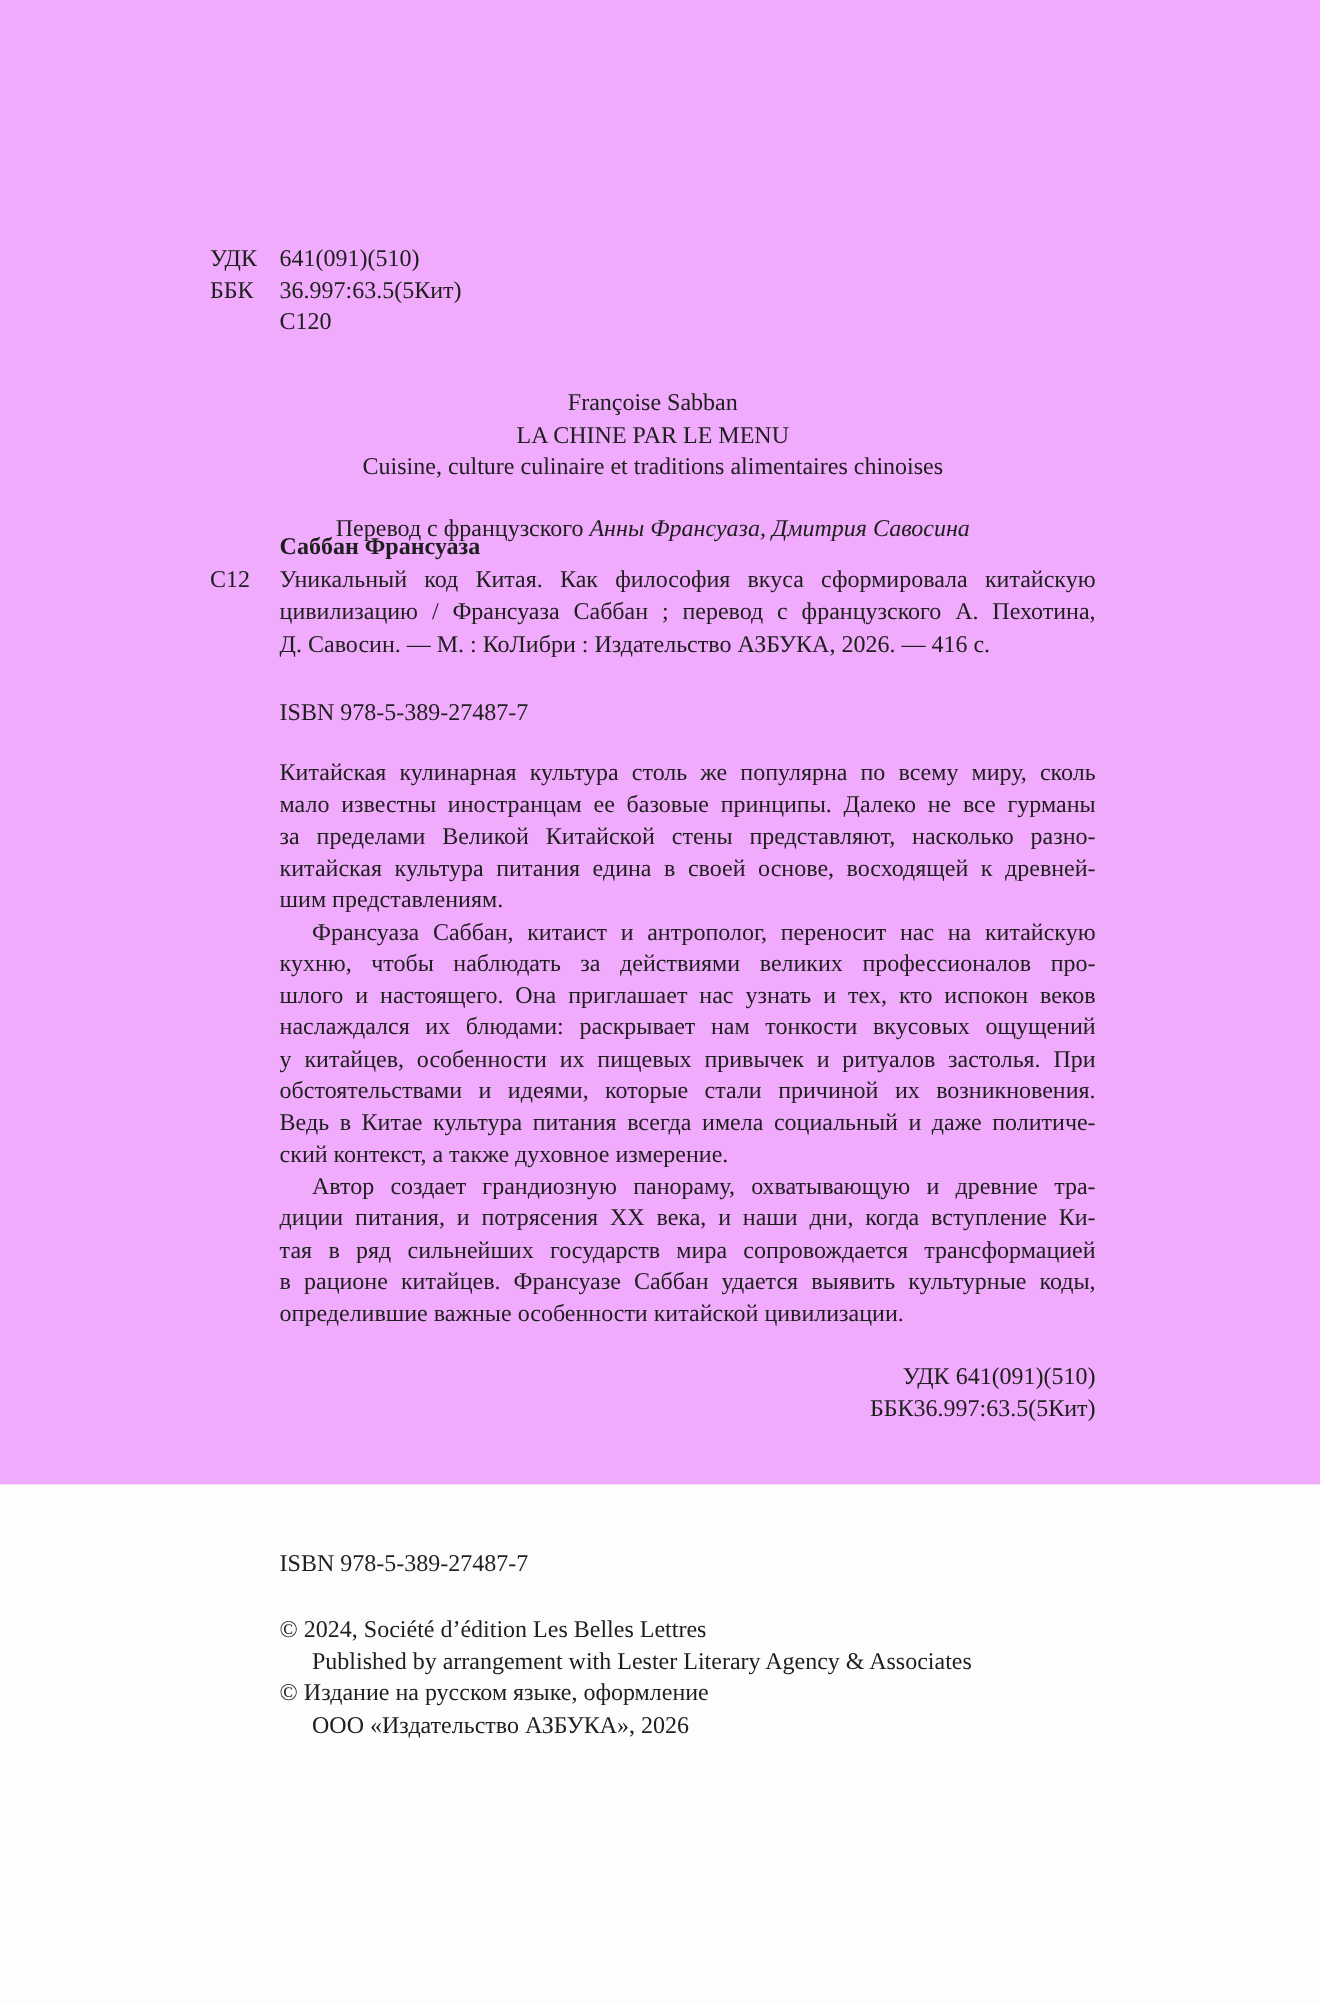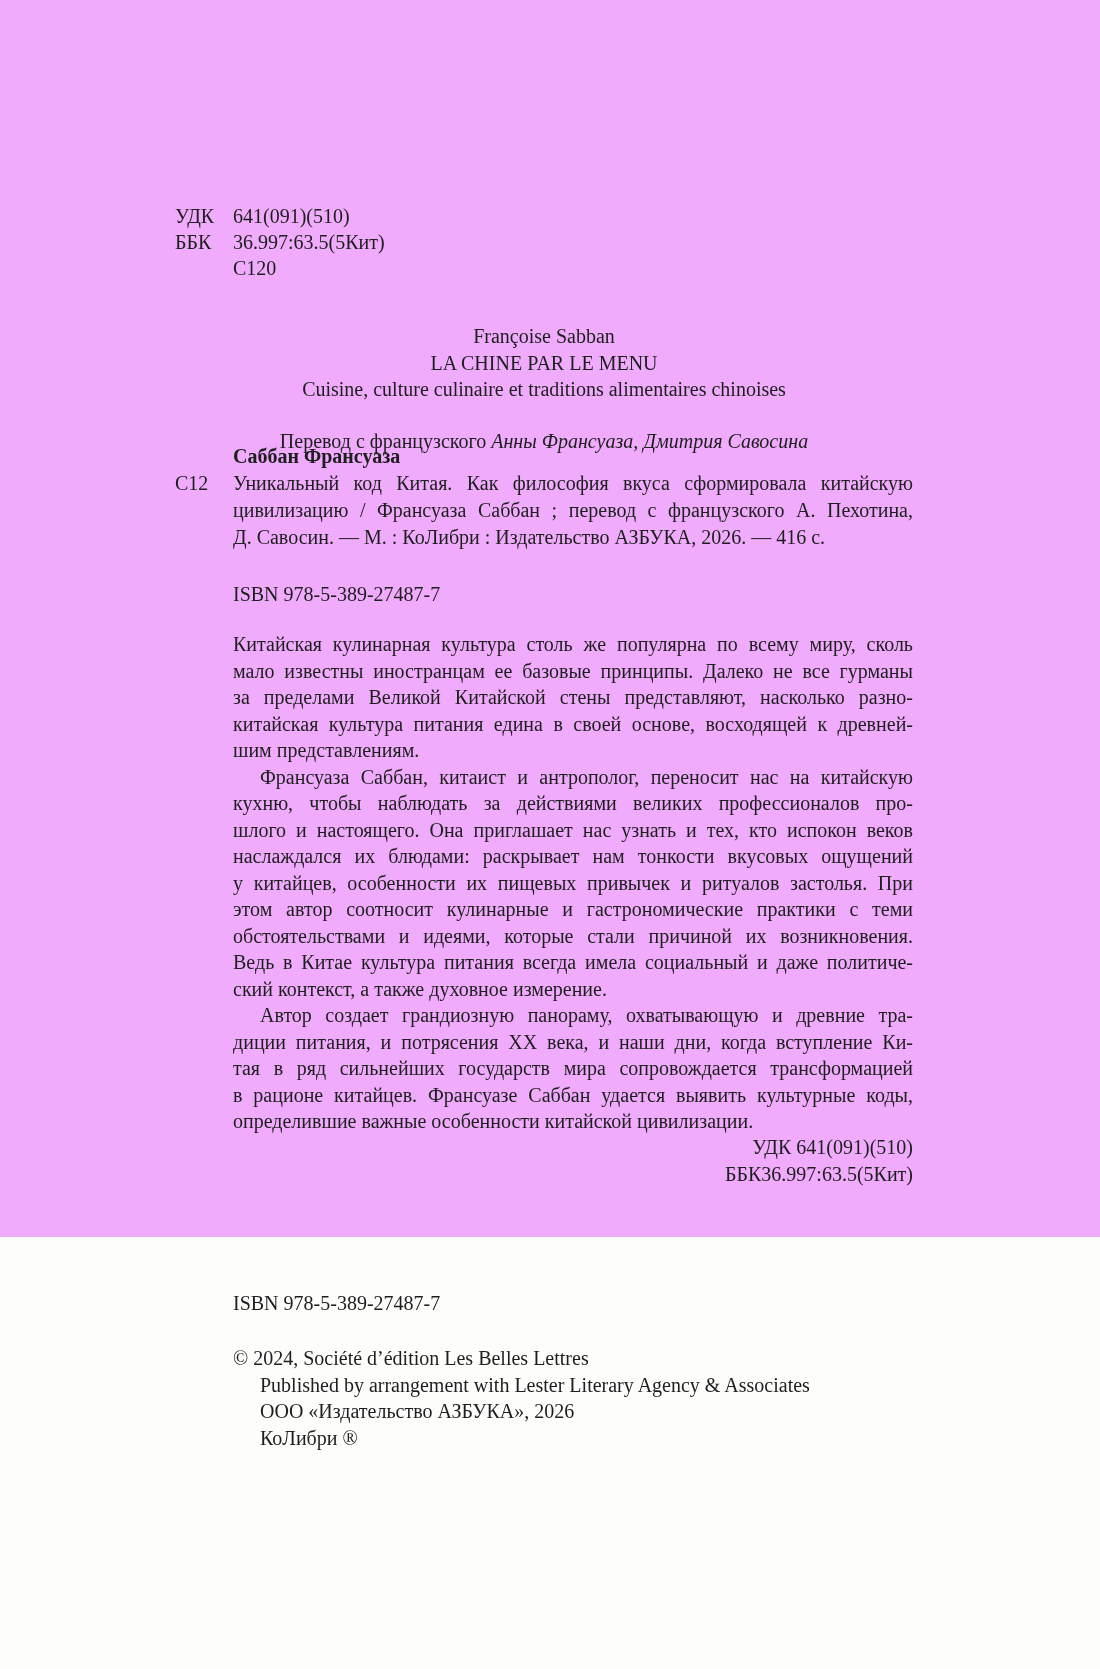--- a/index.html
+++ b/index.html
@@ -116,38 +116,37 @@
       <div class="jl">Китайская кулинарная культура столь же популярна по всему миру, сколь</div>
       <div class="jl">мало известны иностранцам ее базовые принципы. Далеко не все гурманы</div>
       <div class="jl">за пределами Великой Китайской стены представляют, насколько разно-</div>
       <div class="jl">китайская культура питания едина в своей основе, восходящей к древней-</div>
       <div class="jl end">шим представлениям.</div>
       <div class="jl ind">Франсуаза Саббан, китаист и антрополог, переносит нас на китайскую</div>
       <div class="jl">кухню, чтобы наблюдать за действиями великих профессионалов про-</div>
       <div class="jl">шлого и настоящего. Она приглашает нас узнать и тех, кто испокон веков</div>
       <div class="jl">наслаждался их блюдами: раскрывает нам тонкости вкусовых ощущений</div>
       <div class="jl">у китайцев, особенности их пищевых привычек и ритуалов застолья. При</div>
-      <div class="jl">этом автор соотносит кулинарные и гастрономические практики с теми</div>
       <div class="jl">обстоятельствами и идеями, которые стали причиной их возникновения.</div>
       <div class="jl">Ведь в Китае культура питания всегда имела социальный и даже политиче-</div>
       <div class="jl end">ский контекст, а также духовное измерение.</div>
       <div class="jl ind">Автор создает грандиозную панораму, охватывающую и древние тра-</div>
       <div class="jl">диции питания, и потрясения XX века, и наши дни, когда вступление Ки-</div>
       <div class="jl">тая в ряд сильнейших государств мира сопровождается трансформацией</div>
       <div class="jl">в рационе китайцев.  Франсуазе Саббан удается выявить культурные коды,</div>
       <div class="jl end">определившие важные особенности китайской цивилизации.</div>
     </div>
 
   <div class="codes-right" style="top:1134px;">
     <div>УДК 641(091)(510)</div>
     <div>ББК36.997:63.5(5Кит)</div>
   </div>
 
   <div class="abs" style="top:1290px; left:233px;">ISBN 978-5-389-27487-7</div>
 
   <div class="copyright" style="top:1345px;">
       <div class="">© 2024, Société d’édition Les Belles Lettres</div>
       <div class="ind">Published by arrangement with Lester Literary Agency &amp; Associates</div>
+      <div class="">© Издание на русском языке, оформление</div>
       <div class="ind">ООО «Издательство АЗБУКА», 2026</div>
-      <div class="ind">КоЛибри ®</div>
     </div>
 
 </div>
 
 </body></html>

